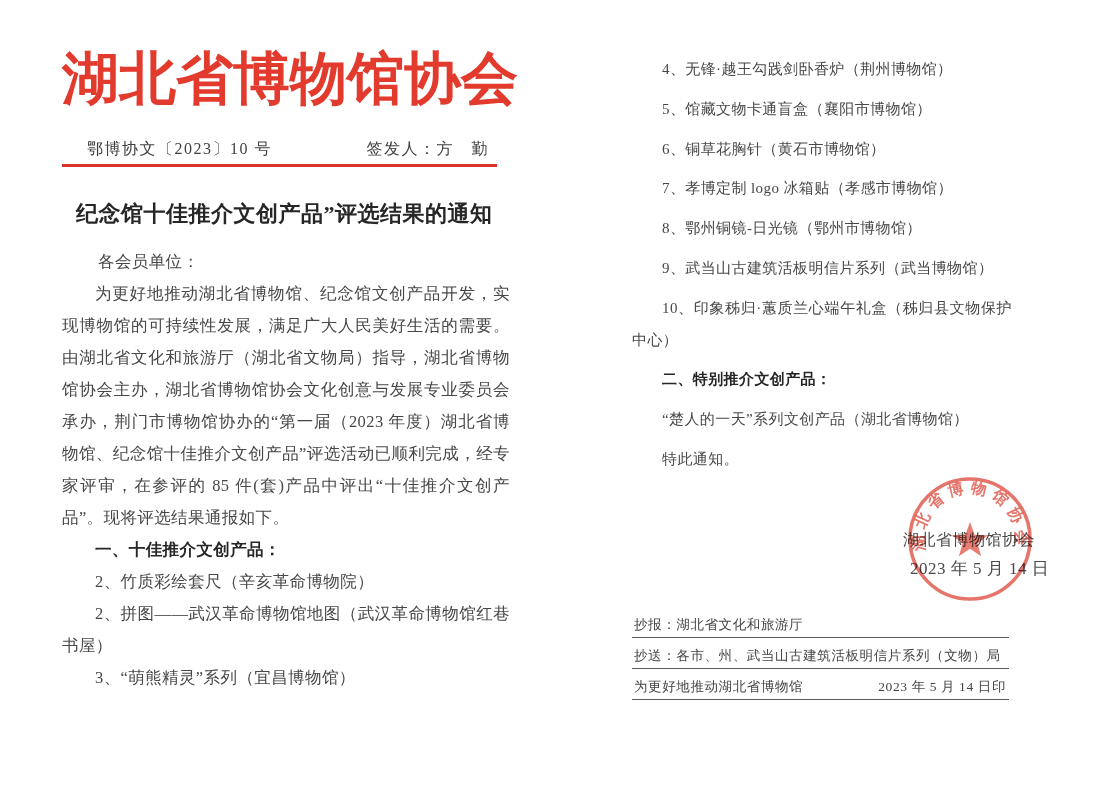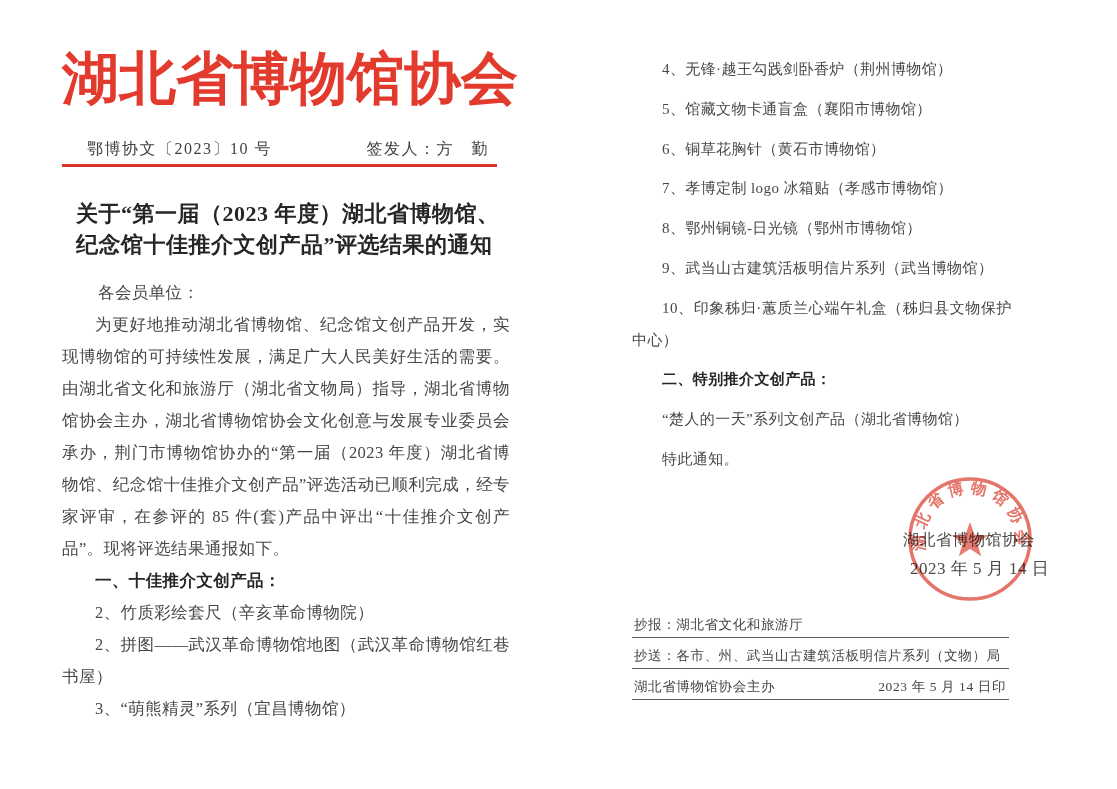--- a/index.html
+++ b/index.html
@@ -82,21 +82,20 @@
 
 <div class="docnum-row">
   <span>鄂博协文〔2023〕10 号</span>
   <span>签发人：方　勤</span>
 </div>
 
 <div class="red-rule"></div>
 
 <div class="left-col">
   <h1 class="doc-title">
-    <div>关于“第一届（2023 年度）湖北省博物馆、</div>
     <div>纪念馆十佳推介文创产品”评选结果的通知</div>
   </h1>
   <div class="salutation">各会员单位：</div>
   <p class="body-par">为更好地推动湖北省博物馆、纪念馆文创产品开发，实现博物馆的可持续性发展，满足广大人民美好生活的需要。由湖北省文化和旅游厅（湖北省文物局）指导，湖北省博物馆协会主办，湖北省博物馆协会文化创意与发展专业委员会承办，荆门市博物馆协办的“第一届（2023 年度）湖北省博物馆、纪念馆十佳推介文创产品”评选活动已顺利完成，经专家评审，在参评的 85 件(套)产品中评出“十佳推介文创产品”。现将评选结果通报如下。</p>
   <div class="h-bold">一、十佳推介文创产品：</div>
   <div class="item">2、竹质彩绘套尺（辛亥革命博物院）</div>
   <div class="item">2、拼图——武汉革命博物馆地图（武汉革命博物馆红巷书屋）</div>
   <div class="item">3、“萌熊精灵”系列（宜昌博物馆）</div>
 </div>
 
@@ -124,16 +123,16 @@
   <text font-size="15.5" fill="#dd4a3c" letter-spacing="5.5" opacity="0.9" font-weight="700">
     <textPath href="#sealArc" startOffset="50%" text-anchor="middle">湖北省博物馆协会</textPath>
   </text>
   <polygon opacity="0.85" fill="#dd4a3c" points="66,49 70.59,61.69 84.07,62.13 73.42,70.41 77.17,83.37 66,75.8 54.83,83.37 58.58,70.41 47.93,62.13 61.41,61.69"></polygon>
 </svg>
 
 <div class="footer">
   <div class="footer-row">抄报：湖北省文化和旅游厅</div>
   <div class="footer-row">抄送：各市、州、武当山古建筑活板明信片系列（文物）局</div>
   <div class="footer-row split">
-    <span>湖北省博物馆协会主办</span>
+    <span>为更好地推动湖北省博物馆</span>
     <span class="right">2023 年 5 月 14 日印</span>
   </div>
 </div>
 
 </body></html>

